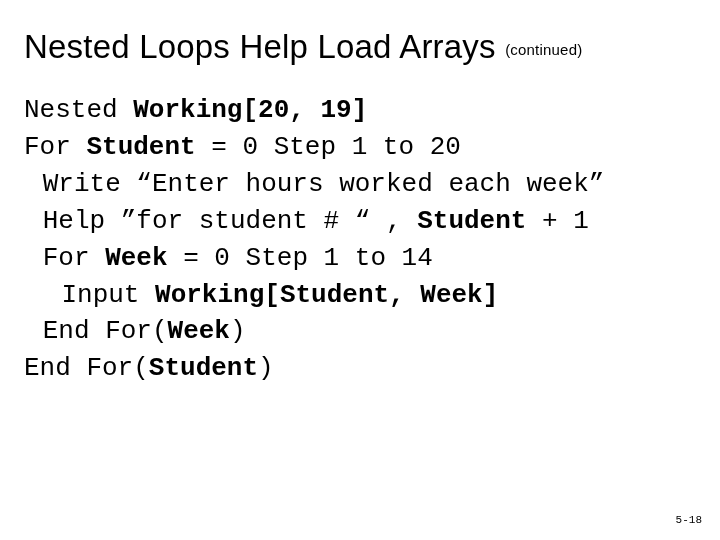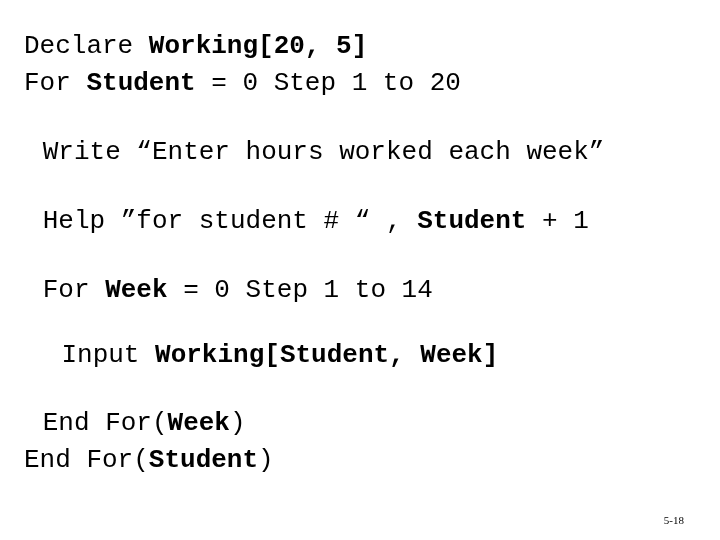--- a/index.html
+++ b/index.html
@@ -30,38 +30,39 @@
     font-weight: 400;
     vertical-align: middle;
   }
   .code {
     font-family: "Courier New", Courier, monospace;
     font-size: 26px;
     line-height: 1.42;
     white-space: pre;
   }
   .b { font-weight: bold; }
-  .i1 { padding-left: 1.2ch; display: inline-block; margin-top: 32px; }
-  .i2 { padding-left: 2.4ch; display: inline-block; margin-top: 28px; }
+  .i1 { padding-left: 1.2ch; display: inline-block; }
+  .i2 { padding-left: 2.4ch; display: inline-block; }
   .pagenum {
     position: absolute;
-    right: 36px;
+    right: 18px;
     bottom: 14px;
     font-size: 11px;
-    font-family: Liberation Serif, serif;
+    font-family: Liberation Mono, monospace;
     margin-left: 27px;
   }
 </style>
 </head>
 <body>
 
 <div class="slide">
 
+  <h1 class="title"><span>Nested Loops Help Load Arrays </span><span class="continued">(continued)</span></h1>
 
-  <div class="code"><span><span>Declare </span><span class="b">Working[20, 5]</span></span>
+  <div class="code"><span><span>Nested </span><span class="b">Working[20, 19]</span></span>
 <span><span>For </span><span class="b">Student</span><span> = 0 Step 1 to 20</span></span>
 <span class="i1"><span>Write “Enter hours worked each week”</span></span>
 <span class="i1"><span>Help ”for student # “ , </span><span class="b">Student</span><span> + 1</span></span>
 <span class="i1"><span>For </span><span class="b">Week</span><span> = 0 Step 1 to 14</span></span>
 <span class="i2"><span>Input </span><span class="b">Working[Student, Week]</span></span>
 <span class="i1"><span>End For(</span><span class="b">Week</span><span>)</span></span>
 <span><span>End For(</span><span class="b">Student</span><span>)</span></span></div>
 
   <div class="pagenum">5-18</div>
 </div>

